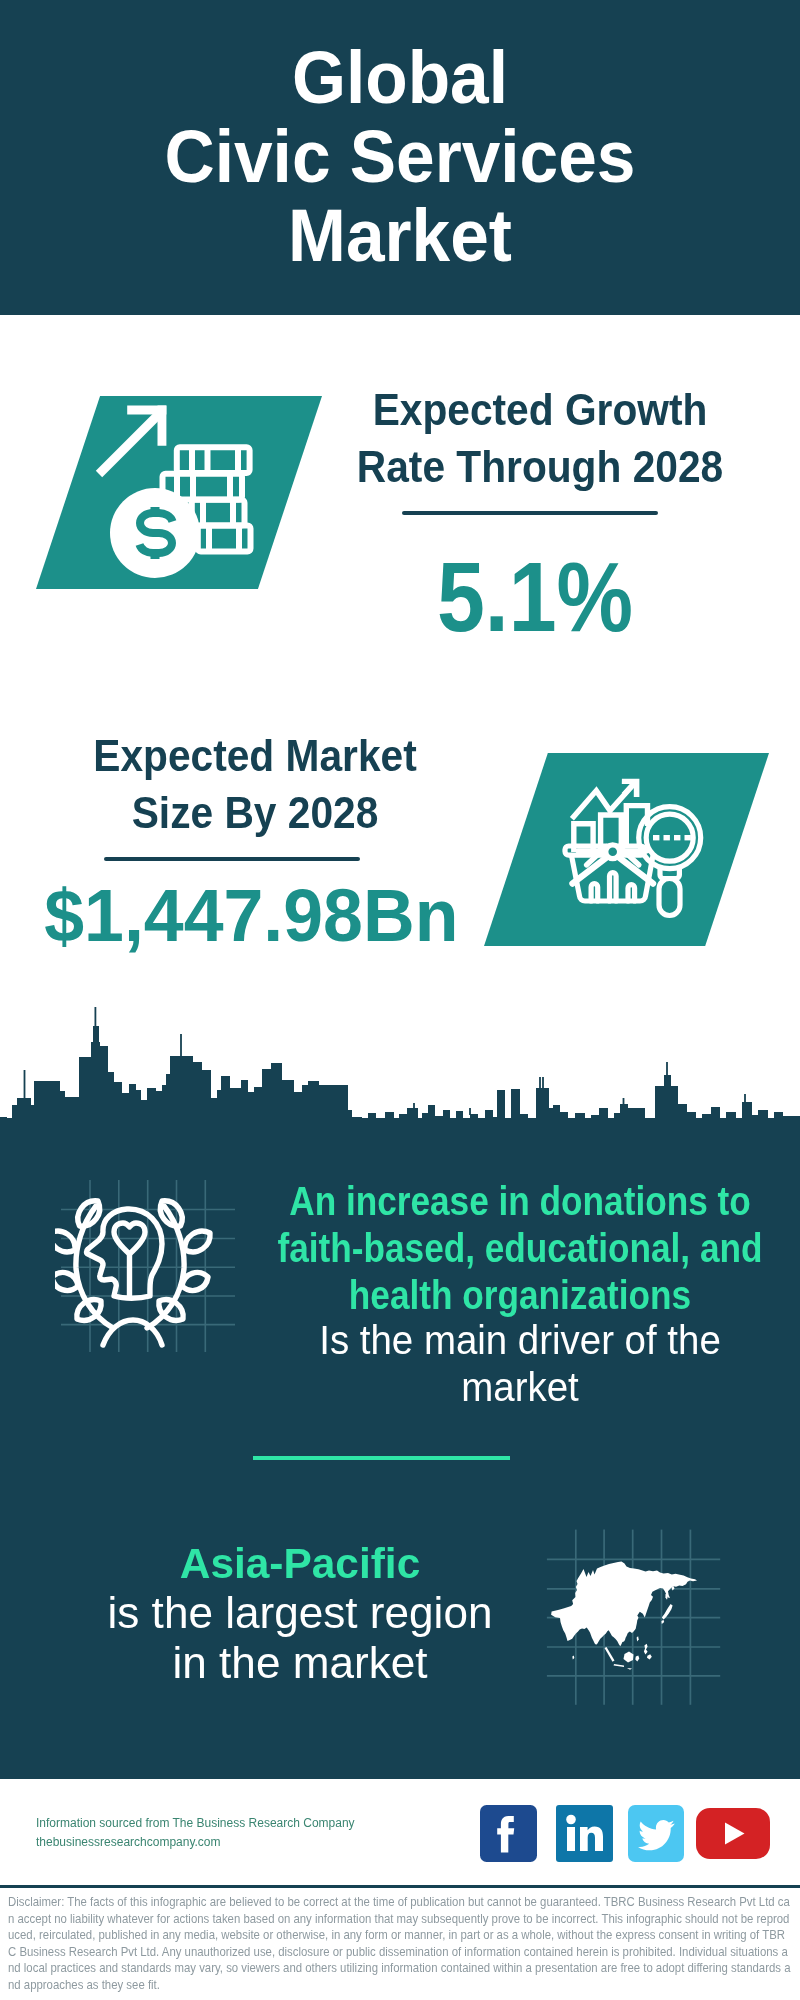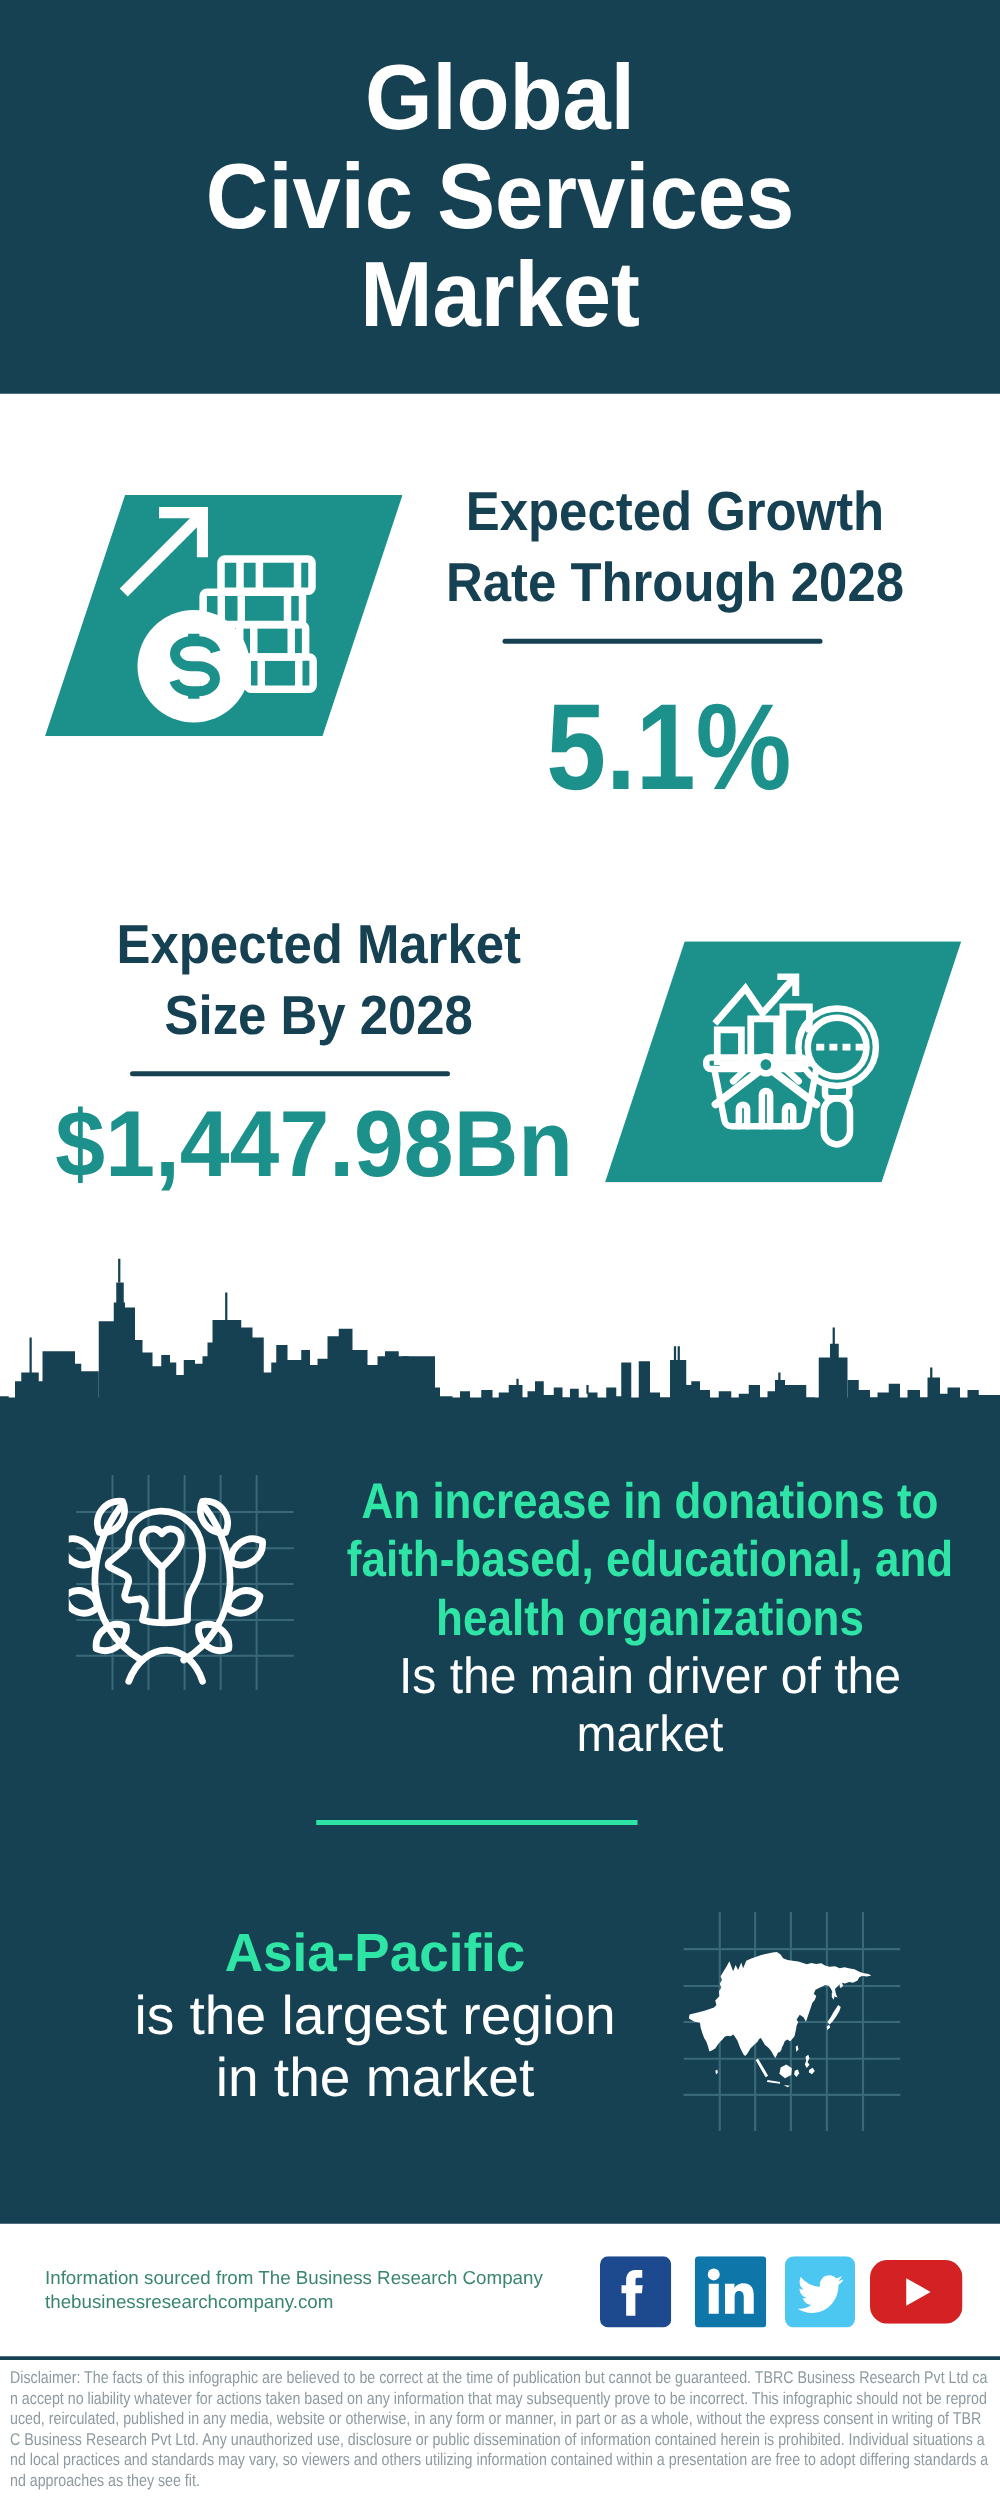--- a/index.html
+++ b/index.html
@@ -19,21 +19,21 @@
   
   .tile{position:absolute;background:#1C908A;}
 
   
   .dark{position:absolute;left:0;top:1118px;width:800px;height:661px;background:#164152;}
 
   .drv-green{color:#2FE5A6;font-weight:bold;font-size:40px;line-height:47px;}
   .drv-white{color:#fff;font-weight:normal;font-size:40.6px;line-height:47px;}
 
   
-  .foot-link{color:#3A8571;font-size:15px;line-height:18.75px;white-space:nowrap;}
+  .foot-link{color:#3A8571;font-size:12px;line-height:18.75px;white-space:nowrap;}
   .disclaimer{color:#8E9AA0;font-size:13.6px;line-height:16.5px;word-break:break-all;text-align:left;}
 </style>
 </head>
 <body>
 
 <div class="page">
 
   <div class="hdr">
     <div class="hdr-title">Global<br>Civic Services<br>Market</div>
   </div>

